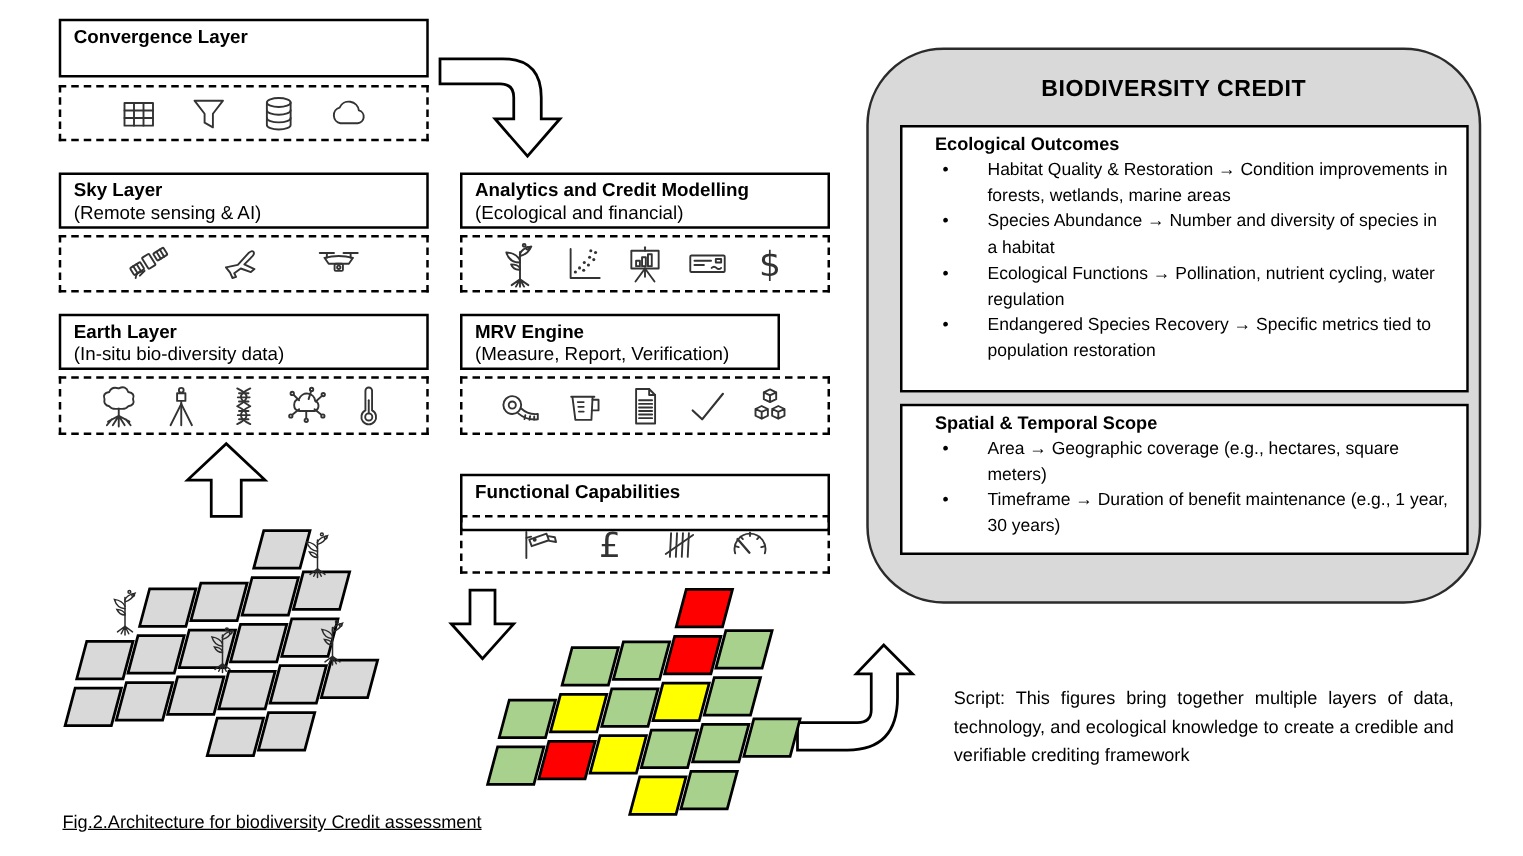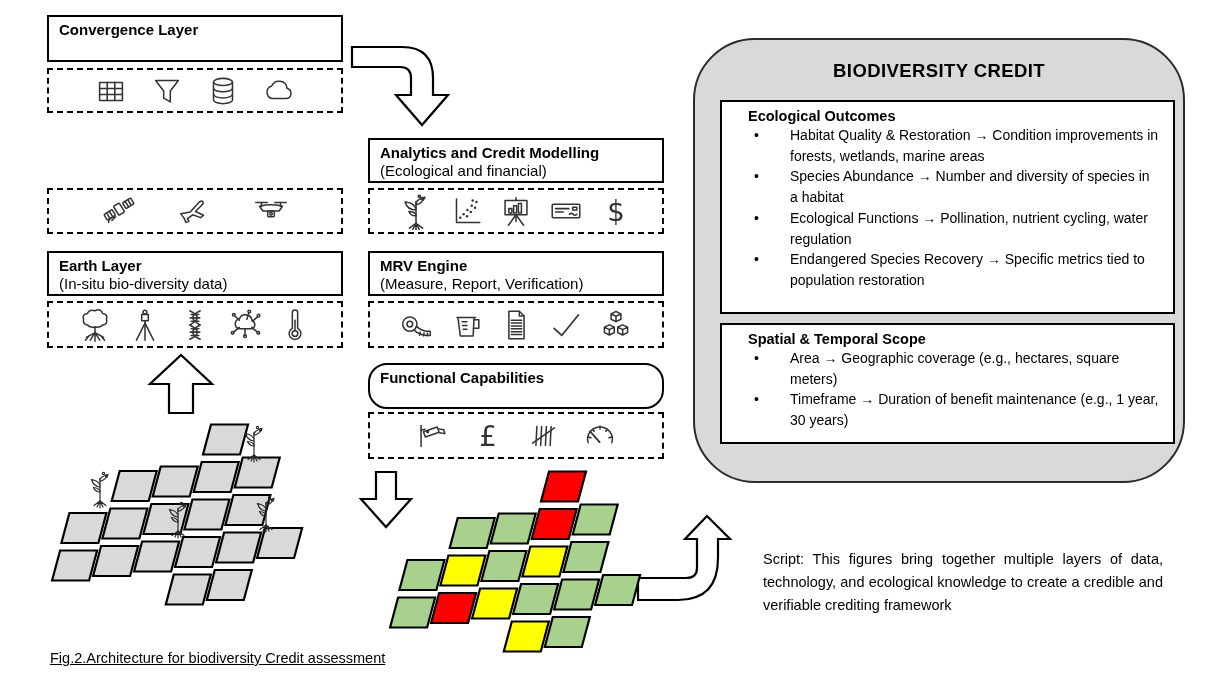--- a/index.html
+++ b/index.html
@@ -21,23 +21,23 @@
   
   #box-convergence{left:47px;top:15px;width:296px;height:47px;}
   #dash-convergence{left:47px;top:68px;width:296px;height:45px;}
   #box-sky{left:47px;top:138px;width:296px;height:45px;}
   #dash-sky{left:47px;top:188px;width:296px;height:46px;}
   #box-earth{left:47px;top:251px;width:296px;height:45px;}
   #dash-earth{left:47px;top:301px;width:296px;height:47px;}
   
   #box-analytics{left:368px;top:138px;width:296px;height:45px;}
   #dash-analytics{left:368px;top:188px;width:296px;height:46px;}
-  #box-mrv{left:368px;top:251px;width:296px;height:45px;}
+  #box-mrv{left:368px;top:251px;width:256px;height:45px;}
   #dash-mrv{left:368px;top:301px;width:296px;height:47px;}
-  #box-functional{left:368px;top:363px;width:296px;height:46px;border-radius:19px;}
+  #box-functional{left:368px;top:379px;width:296px;height:46px;}
   #dash-functional{left:368px;top:412px;width:296px;height:47px;}
   
   #credit-panel{position:absolute;left:693px;top:38px;width:492px;height:445px;
     background:#d9d9d9;border:2px solid #2b2b2b;border-radius:62px;box-sizing:border-box;}
   #credit-title{text-align:center;font-weight:bold;font-size:18.5px;letter-spacing:.4px;
     margin-top:20px;}
   .credit-section{position:absolute;left:25px;width:455px;background:#fff;
     border:2.5px solid #000;box-sizing:border-box;padding:6px 14px 4px 24px;}
   #eco-box{top:60px;height:214px;}
   #scope-box{top:283px;height:121px;}
@@ -93,20 +93,24 @@
       </span>
       <span class="icon">
         <svg viewBox="0 0 40 40">
           <g fill="none" stroke="#333" stroke-width="1.6" stroke-linecap="round" stroke-linejoin="round">
             <path d="M13 28 H27.5 A5.5 5.5 0 0 0 28.5 17.2 A8.5 8.5 0 0 0 12.3 14.8 A6.8 6.8 0 0 0 13 28 Z"></path>
           </g>
         </svg>
       </span>
     </div>
 
+  <div class="tbox" id="box-sky">
+    <span class="t">Sky Layer</span>
+    <span class="s">(Remote sensing &amp; AI)</span>
+  </div>
   <div class="dbox wide" id="dash-sky">
       <span class="icon">
         <svg viewBox="0 0 40 40">
           <g fill="none" stroke="#333" stroke-width="1.6" stroke-linecap="round" stroke-linejoin="round">
             <g transform="rotate(-32 20 18)">
               <rect x="16.5" y="12.5" width="7" height="11" rx="1"></rect>
               <rect x="3.5" y="14.5" width="10" height="7" rx="1"></rect>
               <rect x="26.5" y="14.5" width="10" height="7" rx="1"></rect>
               <line x1="6.8" y1="14.5" x2="6.8" y2="21.5"></line>
               <line x1="10.1" y1="14.5" x2="10.1" y2="21.5"></line>

